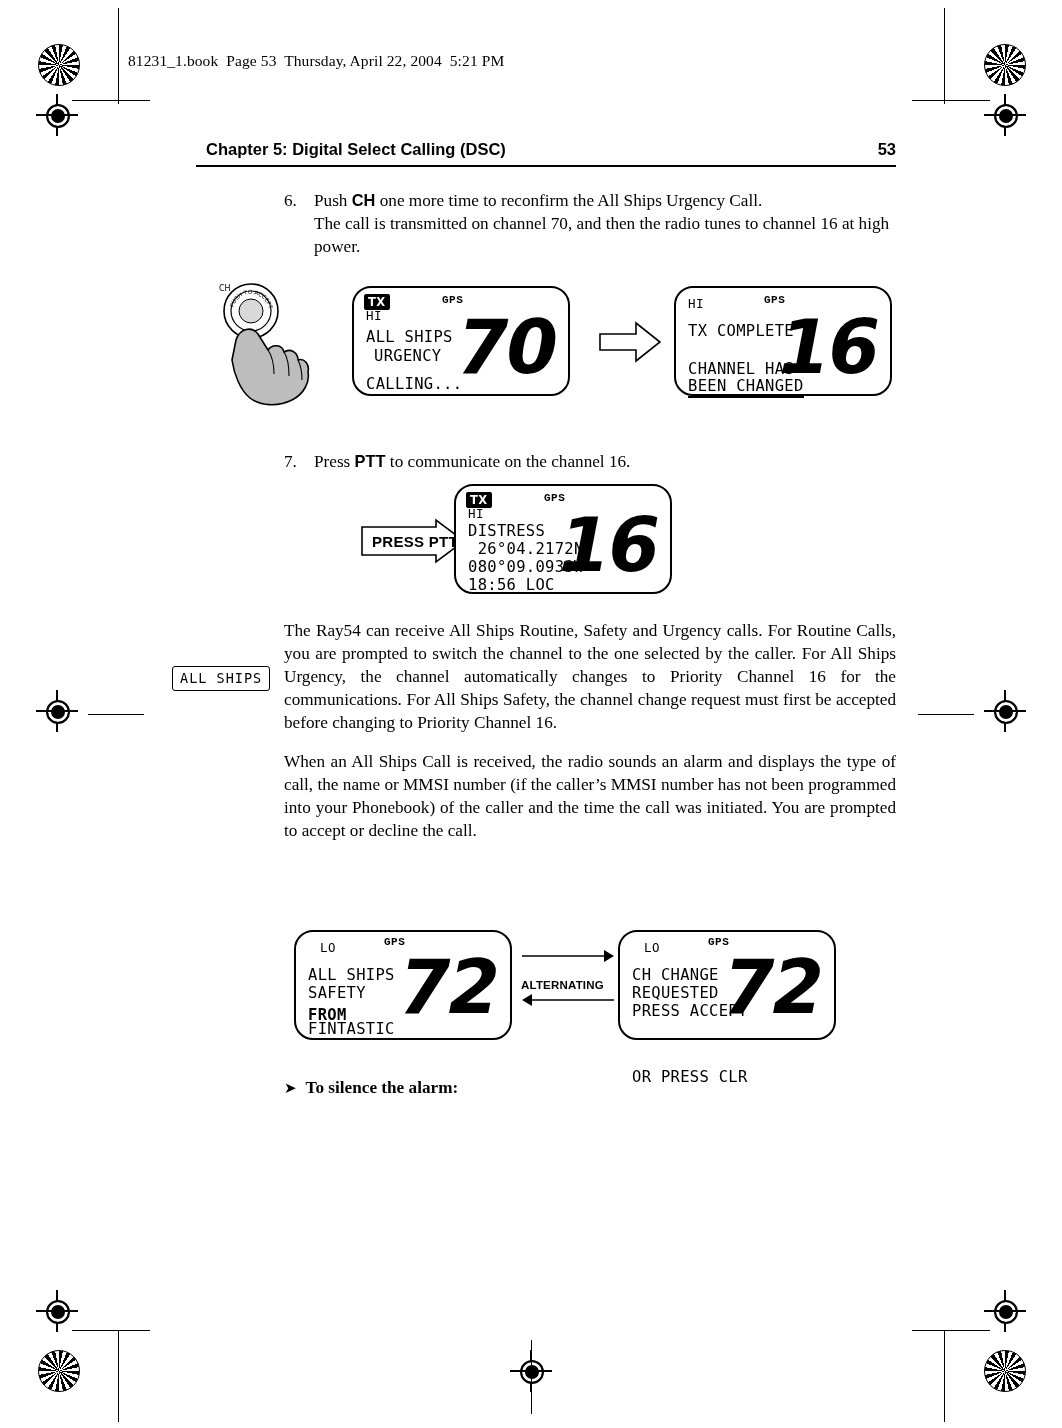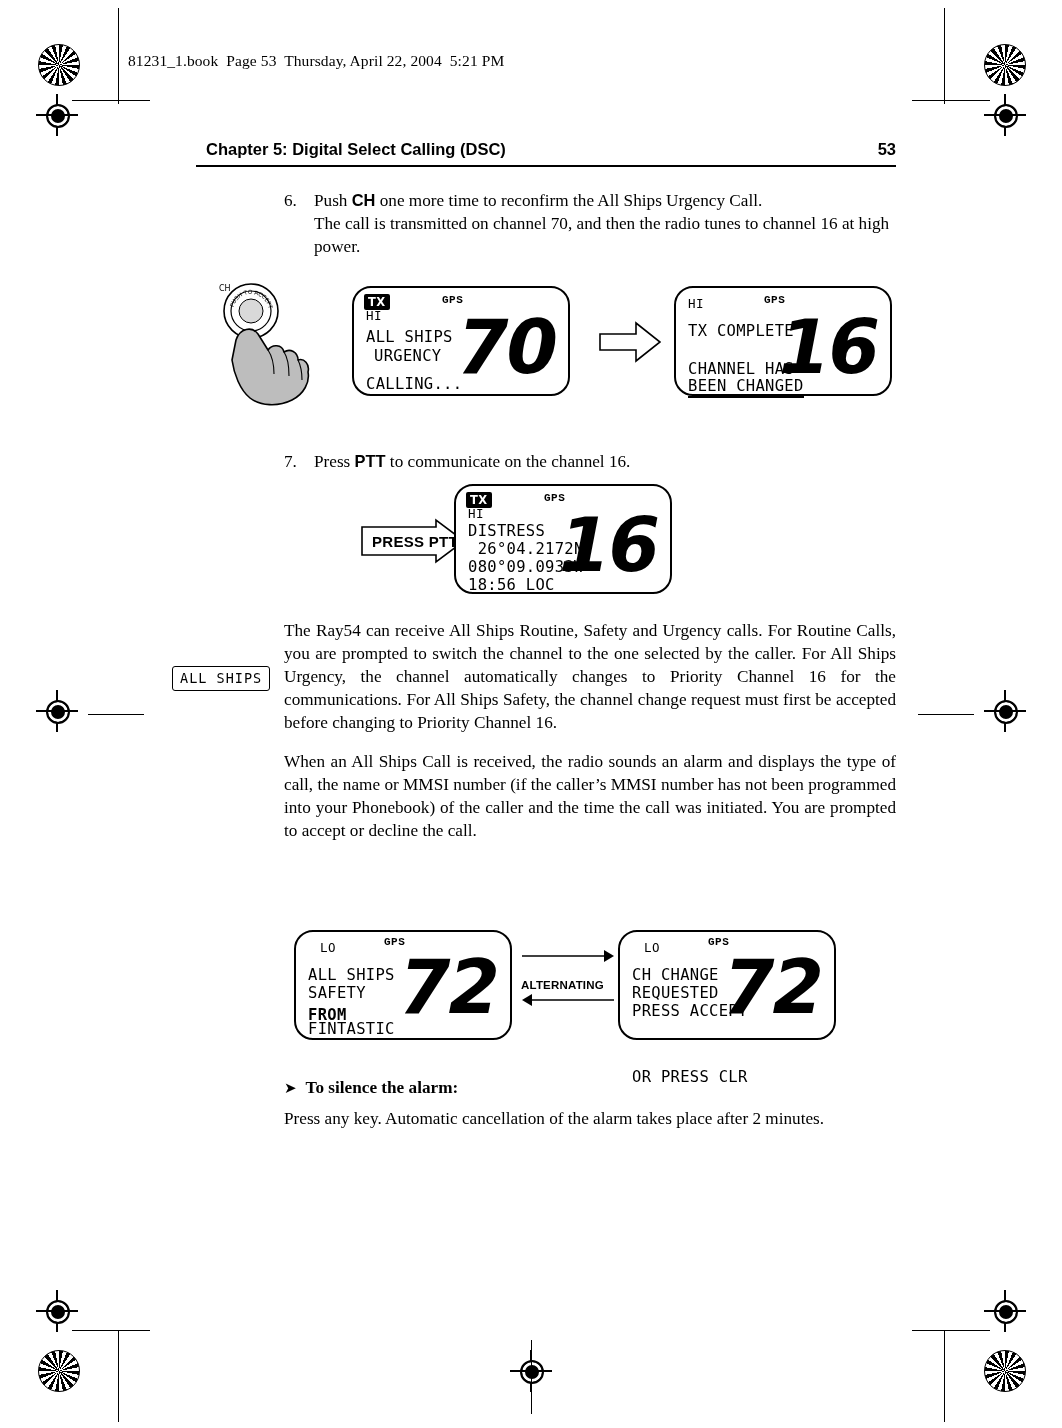--- a/index.html
+++ b/index.html
@@ -420,14 +420,13 @@
     <div class="lcd-text" style="left:2px; top:82px;margin-top:48px;">OR PRESS CLR</div>
     <div class="seg-num" style="right:4px; top:16px;">72</div>
   </div>
 </div>
 
 <div style="position:absolute; left:196px; top:1056px; width:700px;">
   <div class="arrowhead-line">
     <span class="glyph">➤</span>
     <span>To silence the alarm:</span>
   </div>
-  <p class="para narrow" style="width:590px;">Press any key. Automatic cancellation of the alarm takes place after 2 minutes.</p>
 </div>
 
 </body></html>

